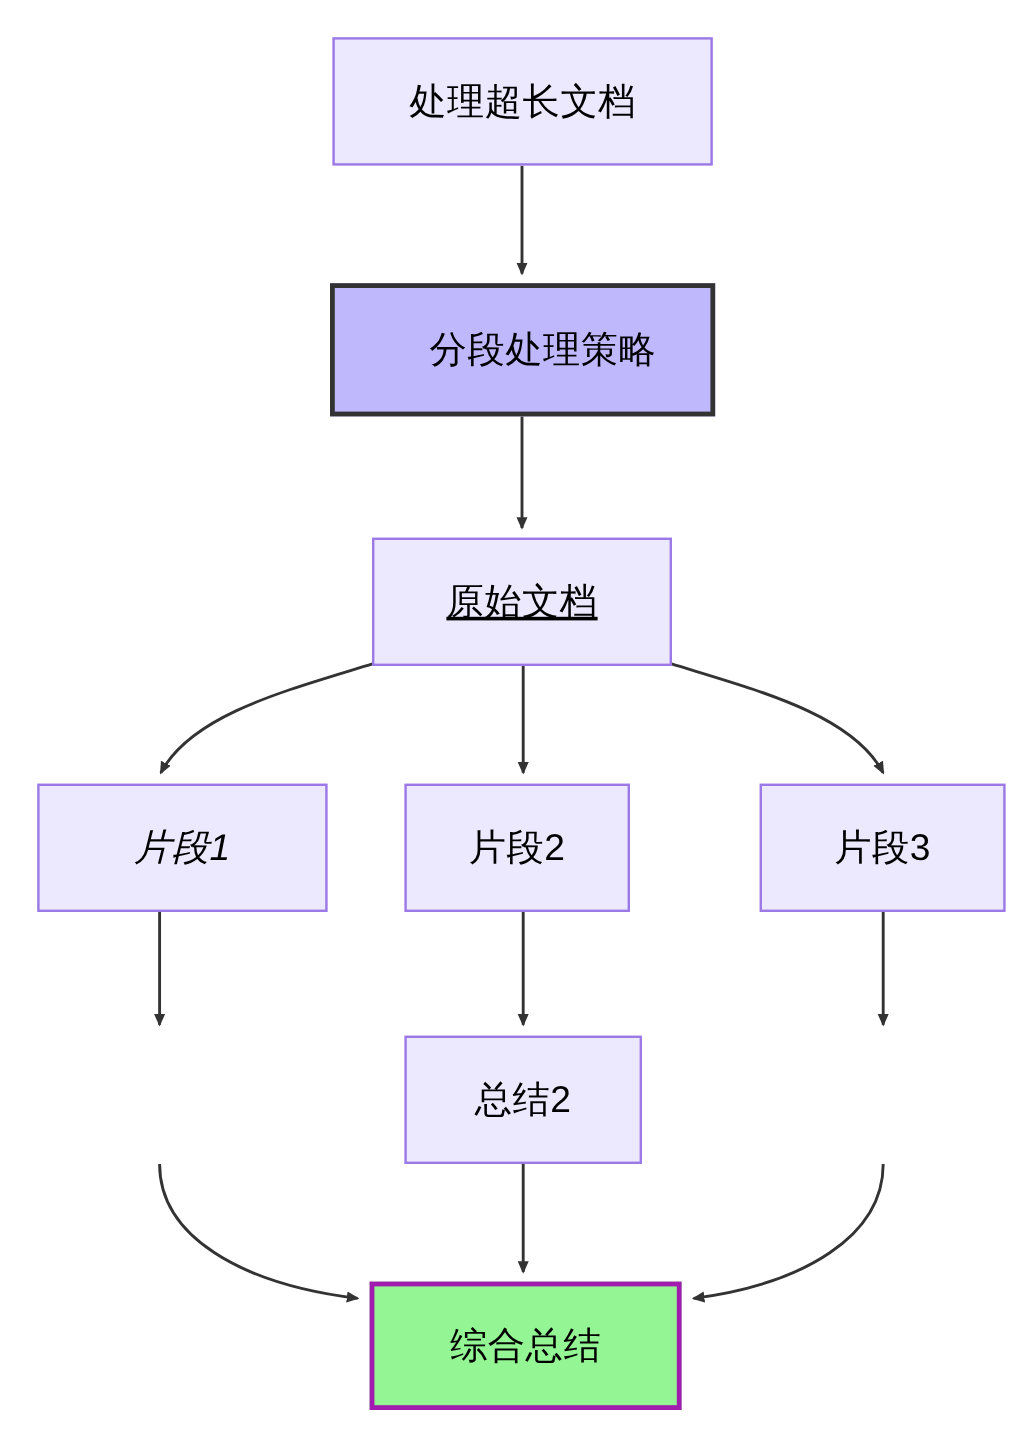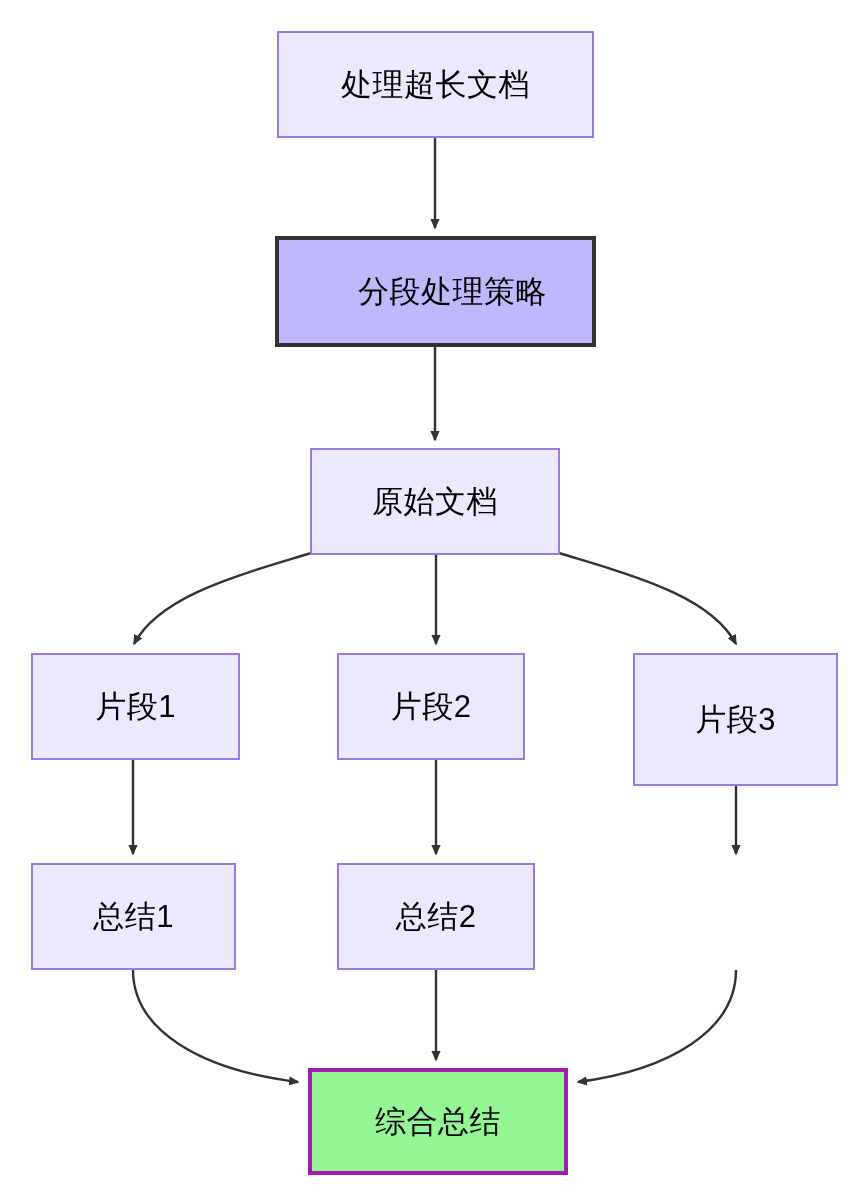--- a/index.html
+++ b/index.html
@@ -93,39 +93,36 @@
   </svg>
 
   <div class="node style-default" style="left:277px; top:31px; width:317px; height:107px;">
     <span class="node-label">处理超长文档</span>
   </div>
 
   <div class="node style-highlight" style="left:275px; top:236px; width:321px; height:111px;padding-left:34px;">
     <span class="node-label">分段处理策略</span>
   </div>
 
-  <div class="node style-default" style="left:310px; top:448px; width:250px; height:107px;">
+  <div class="node style-default" style="left:310px; top:448px; width:250px; height:107px;text-decoration:underline;">
     <span class="node-label">原始文档</span>
   </div>
 
-  <div class="node style-default" style="left:31px; top:653px; width:209px; height:107px;">
+  <div class="node style-default" style="left:31px; top:653px; width:242px; height:107px;font-style:italic;">
     <span class="node-label">片段1</span>
   </div>
 
   <div class="node style-default" style="left:337px; top:653px; width:188px; height:107px;">
     <span class="node-label">片段2</span>
   </div>
 
-  <div class="node style-default" style="left:633px; top:653px; width:205px; height:133px;">
+  <div class="node style-default" style="left:633px; top:653px; width:205px; height:107px;">
     <span class="node-label">片段3</span>
   </div>
 
-  <div class="node style-default" style="left:31px; top:863px; width:205px; height:107px;">
-    <span class="node-label">总结1</span>
-  </div>
 
   <div class="node style-default" style="left:337px; top:863px; width:198px; height:107px;">
     <span class="node-label">总结2</span>
   </div>
 
 
   <div class="node style-success" style="left:308px; top:1068px; width:260px; height:107px;">
     <span class="node-label">综合总结</span>
   </div>
 

